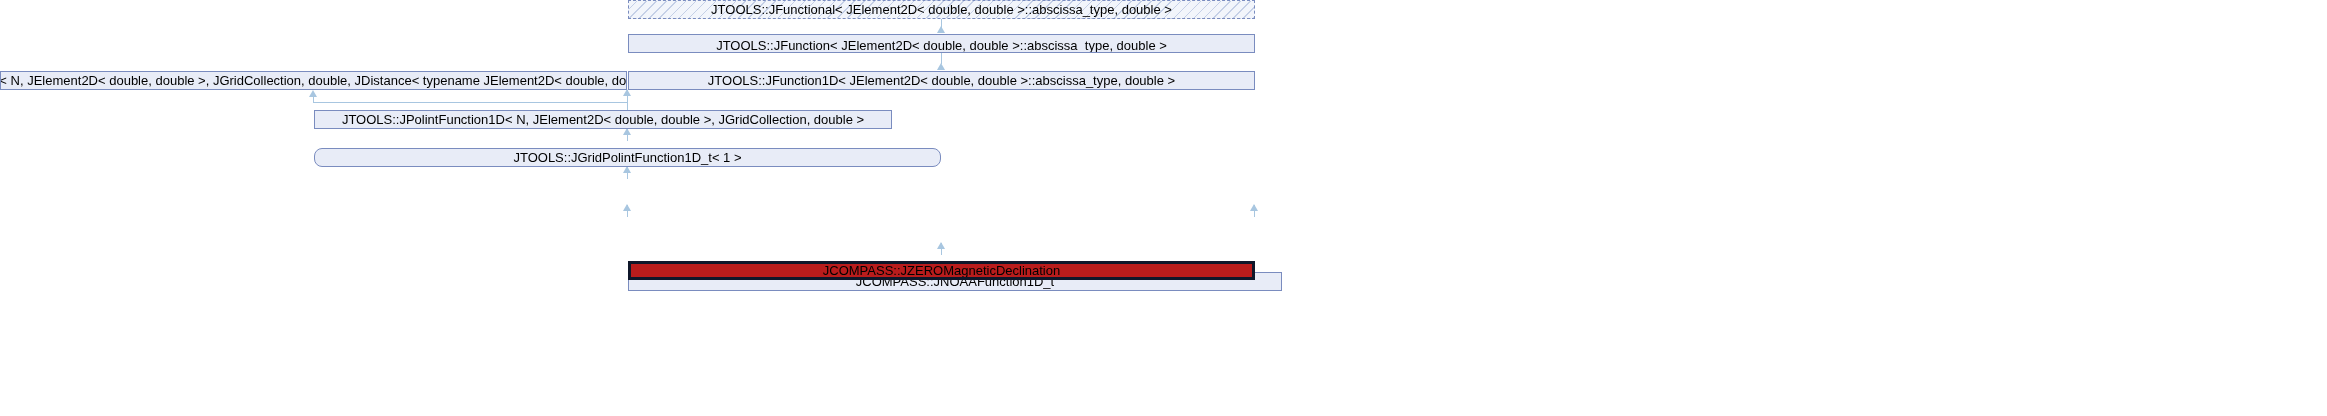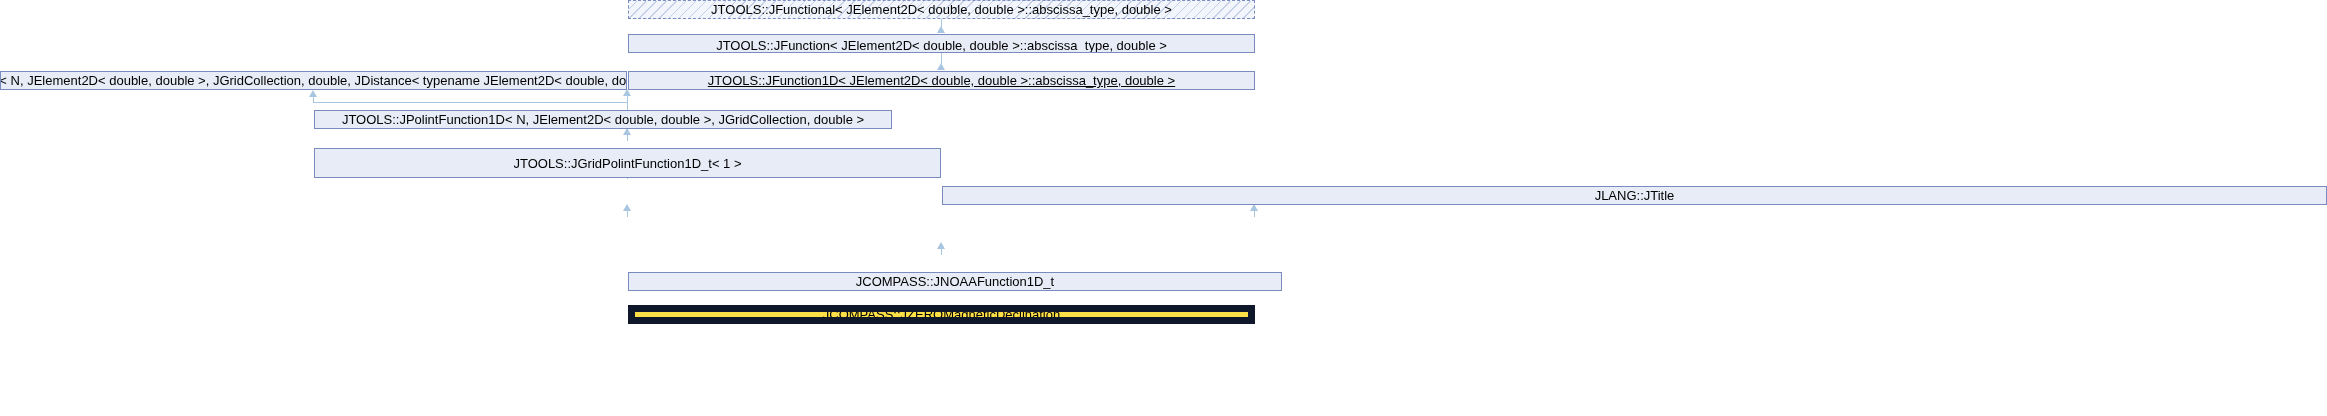--- a/index.html
+++ b/index.html
@@ -41,23 +41,22 @@
     background-image: repeating-linear-gradient(
         -45deg,
         rgba(160,178,214,0.55) 0px,
         rgba(160,178,214,0.55) 1px,
         rgba(255,255,255,0) 1px,
         rgba(255,255,255,0) 7px
     );
   }
   
   .node.current {
-    border: 7px solid #0f172a;
-    background: #fde047;
-    margin-top: 44px;
+    border: 3px solid #0f172a;
+    background: #b91c1c;
   }
   
   .edge-v {
     position: absolute;
     width: 1px;
     background: #a8c6e0;
   }
   .edge-h {
     position: absolute;
     height: 1px;
@@ -111,36 +110,33 @@
   </div>
 
   <div class="node" style="left:628px; top:34px; width:627px; height:19px;align-items:flex-end;">
     <span class="label">JTOOLS::JFunction&lt; JElement2D&lt; double, double &gt;::abscissa_type, double &gt;</span>
   </div>
 
   <div class="node" style="left:0px; top:71px; width:627px; height:19px;">
     <span class="label">JTOOLS::JPolintFunction&lt; N, JElement2D&lt; double, double &gt;, JGridCollection, double, JDistance&lt; typename JElement2D&lt; double, double &gt;::abscissa_type &gt; &gt;</span>
   </div>
 
-  <div class="node" style="left:628px; top:71px; width:627px; height:19px;text-decoration:underline;">
+  <div class="node" style="left:628px; top:71px; width:627px; height:19px;">
     <span class="label">JTOOLS::JFunction1D&lt; JElement2D&lt; double, double &gt;::abscissa_type, double &gt;</span>
   </div>
 
   <div class="node" style="left:314px; top:110px; width:578px; height:19px;">
     <span class="label">JTOOLS::JPolintFunction1D&lt; N, JElement2D&lt; double, double &gt;, JGridCollection, double &gt;</span>
   </div>
 
-  <div class="node" style="left:314px; top:148px; width:627px; height:30px;">
+  <div class="node" style="left:314px; top:148px; width:627px; height:19px;border-radius:8px;">
     <span class="label">JTOOLS::JGridPolintFunction1D_t&lt; 1 &gt;</span>
   </div>
 
 
-  <div class="node" style="left:942px; top:186px; width:1385px; height:19px;">
-    <span class="label">JLANG::JTitle</span>
-  </div>
 
   <div class="node" style="left:628px; top:224px; width:654px; height:19px;margin-top:48px;">
     <span class="label">JCOMPASS::JNOAAFunction1D_t</span>
   </div>
 
   <div class="node current" style="left:628px; top:261px; width:627px; height:19px;">
     <span class="label">JCOMPASS::JZEROMagneticDeclination</span>
   </div>
 
 </div>

